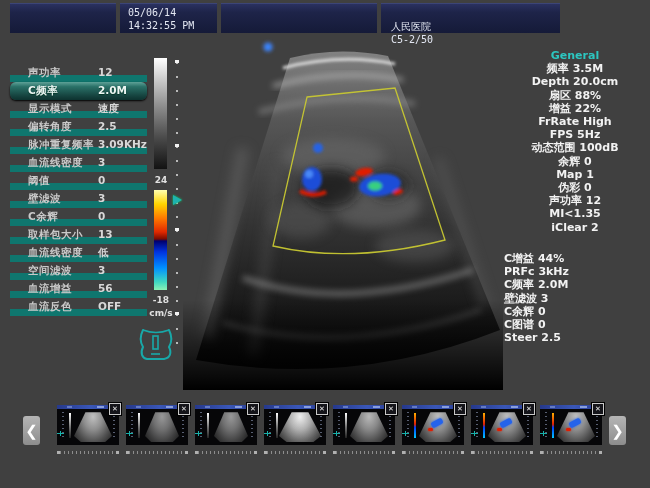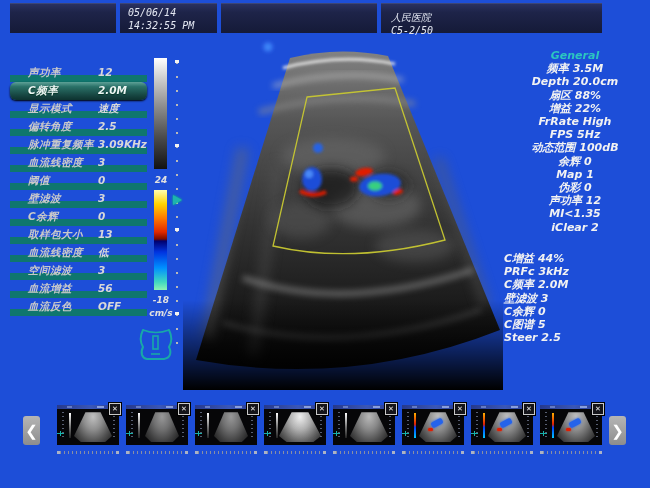--- a/index.html
+++ b/index.html
@@ -1,25 +1,25 @@
 <!DOCTYPE html>
 <html><head>
 <meta charset="utf-8">
 <style>
   html,body{margin:0;padding:0;background:#000;}
-  .screen{position:relative;width:650px;height:488px;background:#1d4ed8;overflow:hidden;
-          font-family:"DejaVu Sans",sans-serif;font-style:italic;-webkit-font-smoothing:antialiased;}
+  .screen{position:relative;width:650px;height:488px;background:#404040;overflow:hidden;
+          font-family:"DejaVu Sans",sans-serif;-webkit-font-smoothing:antialiased;}
 
   
   .cell{position:absolute;top:3px;height:30px;background:linear-gradient(180deg,#2a3160 0%,#1e2449 28%,#151a38 100%);
         border-top:1px solid #3c4577;box-sizing:border-box;}
   .cell.logo{left:10px;width:106px;}
   .cell.datetime{left:120px;width:97px;padding:2px 0 0 8px;}
   .cell.mid{left:221px;width:156px;}
-  .cell.hosp{left:381px;width:221px;padding:7px 0 0 10px;}
+  .cell.hosp{left:381px;width:179px;padding:16px 0 0 10px;}
   .cell div{font-family:"DejaVu Sans Mono",monospace;font-size:10px;line-height:13px;color:#e3e7f2;}
 
   
   .sidebar{position:absolute;left:10px;top:64px;width:137px;}
   .prow{position:relative;height:18px;border-bottom:7px solid #0f766e;box-sizing:border-box;}
   .plabel{position:absolute;left:18px;top:2px;font-size:10.5px;font-weight:bold;color:#c9c9c9;letter-spacing:.5px;}
   .pval{position:absolute;left:88px;top:2px;font-size:10.5px;font-weight:bold;color:#d8d8d8;}
   .prow.hl{border-bottom:none;border-radius:6px;
            background:linear-gradient(180deg,#5ea197 0%,#2a7168 26%,#15423e 78%,#0d322f 100%);
            box-shadow:0 1px 2px #000;}
@@ -254,21 +254,21 @@
     <div class="rline">声功率 12</div>
     <div class="rline">MI&lt;1.35</div>
     <div class="rline">iClear 2</div>
   </div>
   <div class="rpanel s2">
     <div class="rline">C增益 44%</div>
     <div class="rline">PRFc 3kHz</div>
     <div class="rline">C频率 2.0M</div>
     <div class="rline">壁滤波 3</div>
     <div class="rline">C余辉 0</div>
-    <div class="rline">C图谱 5</div>
+    <div class="rline">C图谱 0</div>
     <div class="rline">Steer 2.5</div>
   </div>
 
   <div class="nav prev">
     <span>❮</span>
   </div>
 
   <div class="thumbs">
     <div class="thumb">
       <div class="mhdr"></div>

